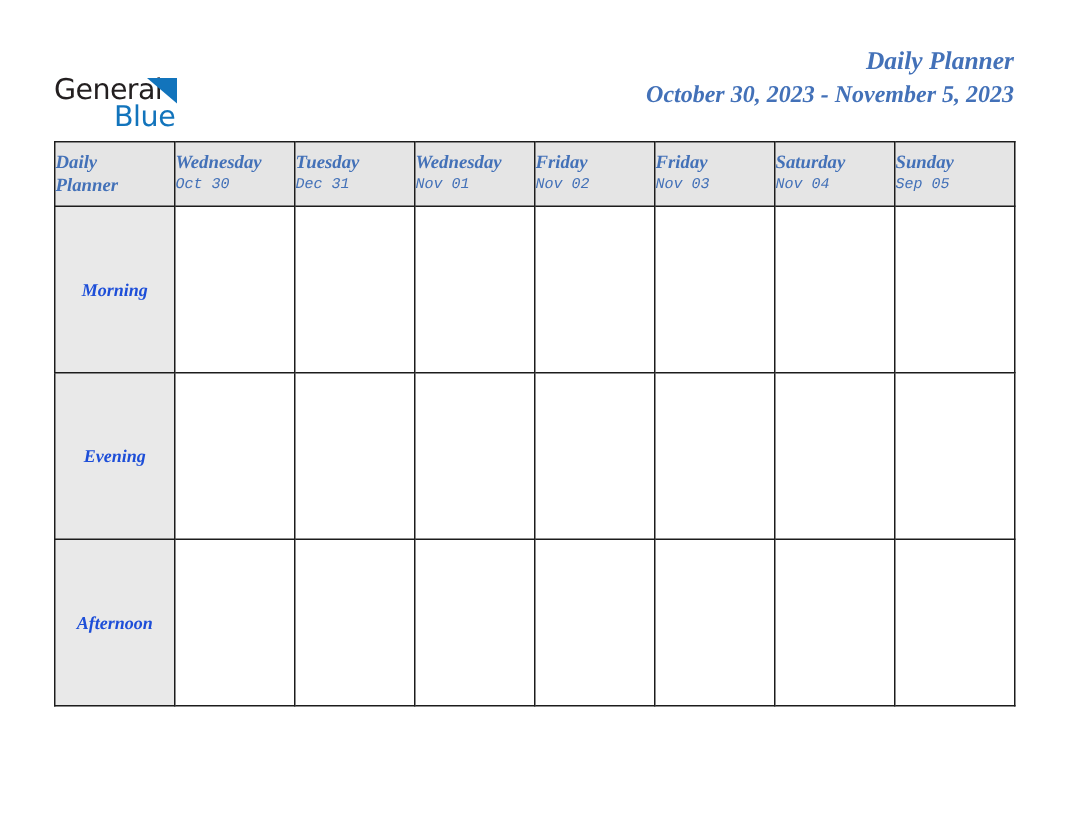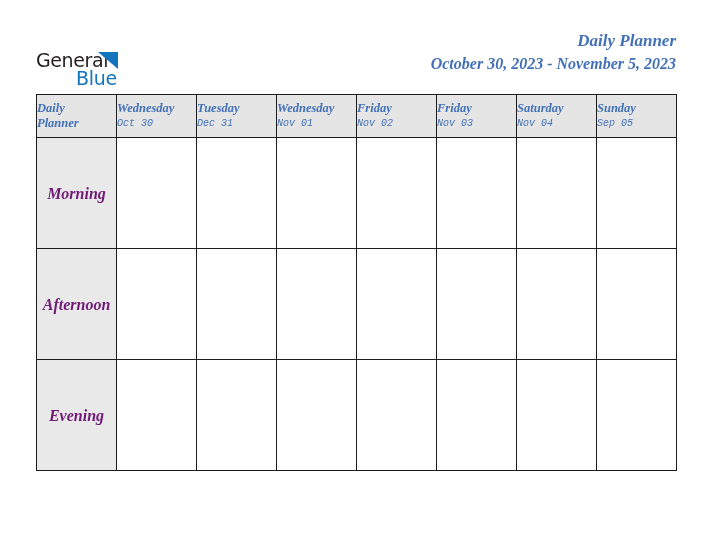--- a/index.html
+++ b/index.html
@@ -151,24 +151,24 @@
     height: 110px;
     background: #ffffff;
     vertical-align: middle;
   }
   tbody td.period-label {
     background: #e9e9e9;
     text-align: center;
   }
   .period-text {
     font-family: "Liberation Serif", serif;
-    font-size: 16px;
-    font-style: italic;
-    font-weight: bold;
-    color: #701a75;
+    font-size: 12px;
+    font-style: italic;
+    font-weight: bold;
+    color: #1d4ed8;
     line-height: 15px;
   }
   .slot-cell { cursor: text; }
 </style>
 </head>
 <body>
 
 <div class="page">
 
   <div class="header">
@@ -252,40 +252,40 @@
         <td class="slot-cell"></td>
         <td class="slot-cell"></td>
         <td class="slot-cell"></td>
         <td class="slot-cell"></td>
         <td class="slot-cell"></td>
         <td class="slot-cell"></td>
       </tr>
 
       <tr>
         <td class="period-label">
+          <div class="period-text">Evening</div>
+        </td>
+        <td class="slot-cell"></td>
+        <td class="slot-cell"></td>
+        <td class="slot-cell"></td>
+        <td class="slot-cell"></td>
+        <td class="slot-cell"></td>
+        <td class="slot-cell"></td>
+        <td class="slot-cell"></td>
+      </tr>
+
+      <tr>
+        <td class="period-label">
           <div class="period-text">Afternoon</div>
         </td>
         <td class="slot-cell"></td>
         <td class="slot-cell"></td>
         <td class="slot-cell"></td>
         <td class="slot-cell"></td>
         <td class="slot-cell"></td>
         <td class="slot-cell"></td>
         <td class="slot-cell"></td>
       </tr>
 
-      <tr>
-        <td class="period-label">
-          <div class="period-text">Evening</div>
-        </td>
-        <td class="slot-cell"></td>
-        <td class="slot-cell"></td>
-        <td class="slot-cell"></td>
-        <td class="slot-cell"></td>
-        <td class="slot-cell"></td>
-        <td class="slot-cell"></td>
-        <td class="slot-cell"></td>
-      </tr>
-
     </tbody>
   </table>
 
 </div>
 
 </body></html>

